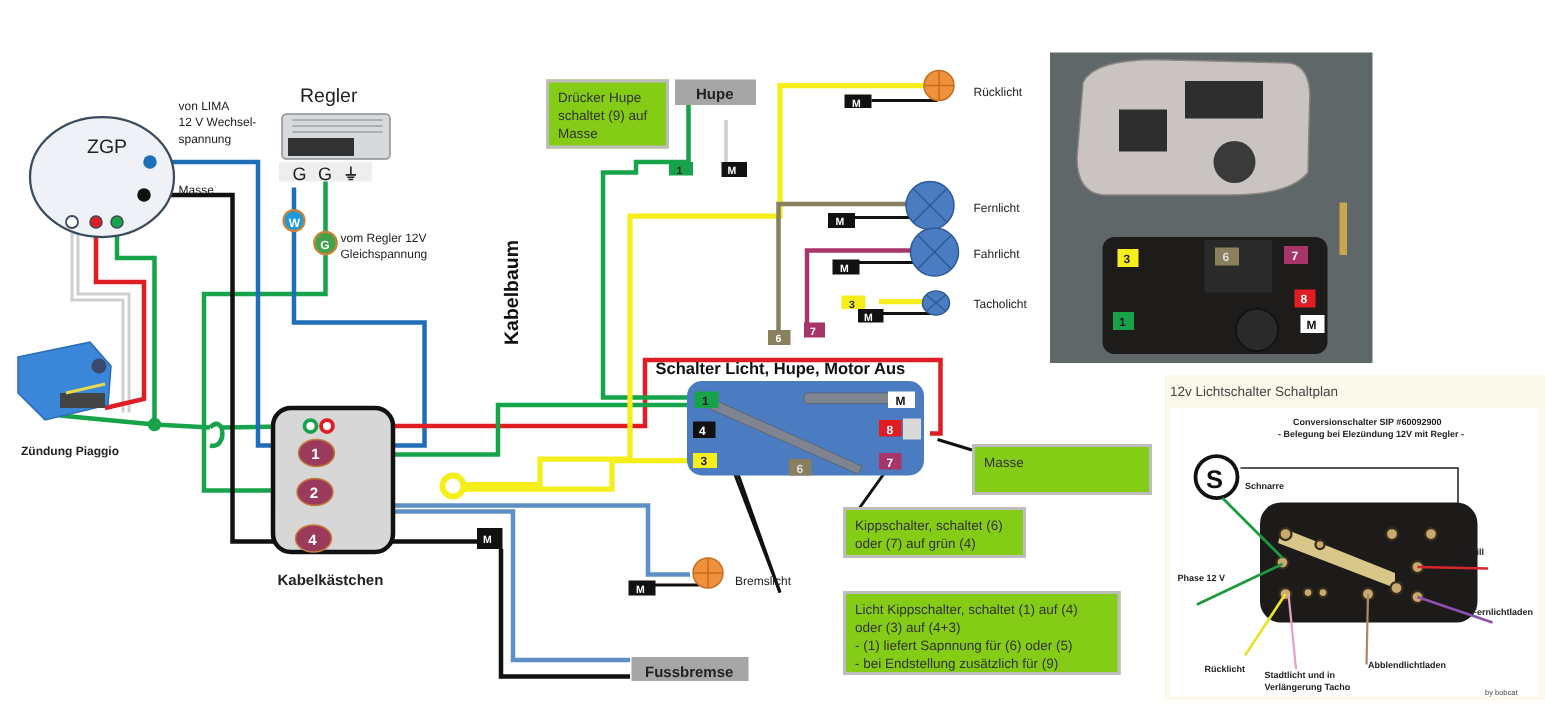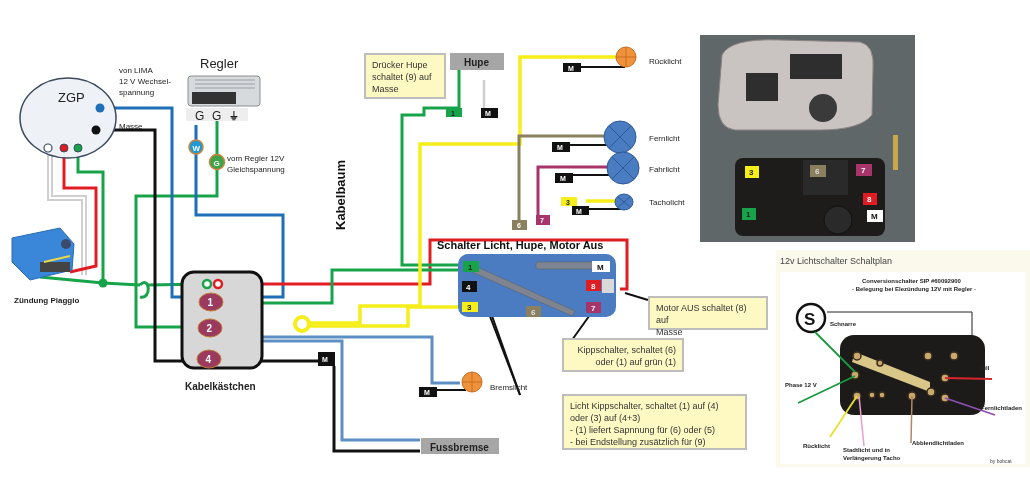--- a/index.html
+++ b/index.html
@@ -1,19 +1,19 @@
 <!DOCTYPE html>
 <html><head>
 <meta charset="utf-8">
 <style>
   html, body { margin:0; padding:0; background:#ffffff; }
   body { width:1030px; height:477px; position:relative; overflow:hidden; font-family:"Liberation Sans", sans-serif; }
   #diagram { position:absolute; left:0; top:0; }
   .lbl { font-family:"Liberation Sans", sans-serif; }
-  .note { position:absolute; background:#fef9c3; border:2px solid #bdbdbd; font-family:"Liberation Sans", sans-serif; font-size:9px; color:#333; padding:4px 6px; line-height:1.35; box-sizing:border-box; }
+  .note { position:absolute; background:#84cc16; border:2px solid #bdbdbd; font-family:"Liberation Sans", sans-serif; font-size:9px; color:#333; padding:4px 6px; line-height:1.35; box-sizing:border-box; }
 </style>
 </head>
 <body>
 
 <svg id="diagram" width="1030" height="477" viewBox="0 0 1030 477">
 
   <g fill="none" stroke-width="3">
 
     <path d="M48,150 L48,200 L82,200 L82,275" stroke="#cfcfcf" stroke-width="2"></path>
     <path d="M52,150 L52,196 L86,196 L86,275" stroke="#cfcfcf" stroke-width="2"></path>
@@ -280,27 +280,26 @@
   </g>
 </svg>
 
 <div class="note" style="left:364px;top:53px;width:82px;height:46px;">
   <div>Drücker Hupe</div>
   <div>schaltet (9) auf</div>
   <div>Masse</div>
 </div>
 
 <div class="note" style="left:648px;top:296px;width:120px;height:34px;">
-  <div>Motor AUS schaltet (8) auf</div>
   <div>Masse</div>
 </div>
 
-<div class="note" style="left:562px;top:338px;width:122px;height:34px;text-align:right;">
+<div class="note" style="left:562px;top:338px;width:122px;height:34px;">
   <div>Kippschalter, schaltet (6)</div>
-  <div>oder (1) auf grün (1)</div>
+  <div>oder (7) auf grün (4)</div>
 </div>
 
 <div class="note" style="left:562px;top:394px;width:185px;height:56px;">
   <div>Licht Kippschalter, schaltet (1) auf (4)</div>
   <div>oder (3) auf (4+3)</div>
   <div>- (1) liefert Sapnnung für (6) oder (5)</div>
   <div>- bei Endstellung zusätzlich für (9)</div>
 </div>
 
 </body></html>

